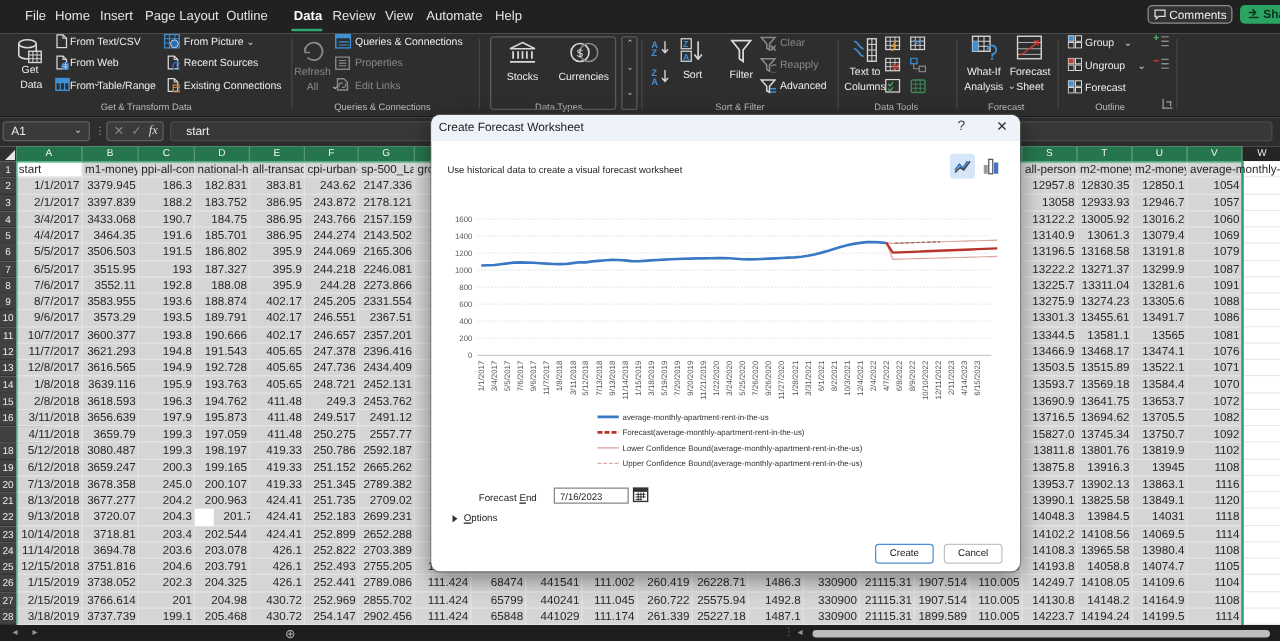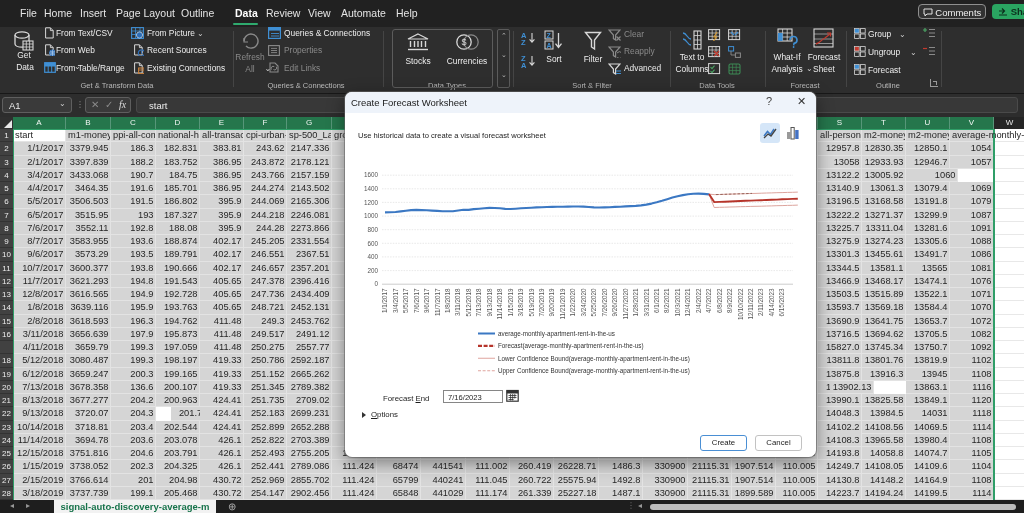--- a/index.html
+++ b/index.html
@@ -469,21 +469,21 @@
 <div class="c" style="left:510px;top:168.75px;width:44px;height:13.25px"></div>
 <div class="c" style="left:554px;top:168.75px;width:45px;height:13.25px"></div>
 <div class="c" style="left:599px;top:168.75px;width:44px;height:13.25px"></div>
 <div class="c" style="left:643px;top:168.75px;width:45px;height:13.25px"></div>
 <div class="c" style="left:688px;top:168.75px;width:44px;height:13.25px"></div>
 <div class="c" style="left:732px;top:168.75px;width:44px;height:13.25px"></div>
 <div class="c" style="left:776px;top:168.75px;width:42px;height:13.25px"></div>
 <div class="c r" style="left:818px;top:168.75px;width:44px;height:13.25px">13122.2</div>
 <div class="c r" style="left:862px;top:168.75px;width:44px;height:13.25px">13005.92</div>
 <div class="c r" style="left:906px;top:168.75px;width:44px;height:13.25px">13016.2</div>
-<div class="c r" style="left:914px;top:168.75px;width:44px;height:13.25px">1060</div>
+<div class="c r" style="left:950px;top:168.75px;width:44px;height:13.25px">1060</div>
 <div class="c r" style="left:13px;top:182px;width:53px;height:13.25px">4/4/2017</div>
 <div class="c r" style="left:66px;top:182px;width:45px;height:13.25px">3464.35</div>
 <div class="c r" style="left:111px;top:182px;width:45px;height:13.25px">191.6</div>
 <div class="c r" style="left:156px;top:182px;width:44px;height:13.25px">185.701</div>
 <div class="c r" style="left:200px;top:182px;width:44px;height:13.25px">386.95</div>
 <div class="c r" style="left:244px;top:182px;width:43px;height:13.25px">244.274</div>
 <div class="c r" style="left:287px;top:182px;width:45px;height:13.25px">2143.502</div>
 <div class="c" style="left:332px;top:182px;width:45px;height:13.25px"></div>
 <div class="c" style="left:377px;top:182px;width:44px;height:13.25px"></div>
 <div class="c" style="left:421px;top:182px;width:45px;height:13.25px"></div>
@@ -802,38 +802,38 @@
 <div class="c" style="left:643px;top:367.5px;width:45px;height:13.25px"></div>
 <div class="c" style="left:688px;top:367.5px;width:44px;height:13.25px"></div>
 <div class="c" style="left:732px;top:367.5px;width:44px;height:13.25px"></div>
 <div class="c" style="left:776px;top:367.5px;width:42px;height:13.25px"></div>
 <div class="c r" style="left:818px;top:367.5px;width:44px;height:13.25px">13875.8</div>
 <div class="c r" style="left:862px;top:367.5px;width:44px;height:13.25px">13916.3</div>
 <div class="c r" style="left:906px;top:367.5px;width:44px;height:13.25px">13945</div>
 <div class="c r" style="left:950px;top:367.5px;width:44px;height:13.25px">1108</div>
 <div class="c r" style="left:13px;top:380.75px;width:53px;height:13.25px">7/13/2018</div>
 <div class="c r" style="left:66px;top:380.75px;width:45px;height:13.25px">3678.358</div>
-<div class="c r" style="left:111px;top:380.75px;width:45px;height:13.25px">136.6</div>
+<div class="c r" style="left:111px;top:380.75px;width:45px;height:13.25px">245.0</div>
 <div class="c r" style="left:156px;top:380.75px;width:44px;height:13.25px">200.107</div>
 <div class="c r" style="left:200px;top:380.75px;width:44px;height:13.25px">419.33</div>
 <div class="c r" style="left:244px;top:380.75px;width:43px;height:13.25px">251.345</div>
 <div class="c r" style="left:287px;top:380.75px;width:45px;height:13.25px">2789.382</div>
 <div class="c" style="left:332px;top:380.75px;width:45px;height:13.25px"></div>
 <div class="c" style="left:377px;top:380.75px;width:44px;height:13.25px"></div>
 <div class="c" style="left:421px;top:380.75px;width:45px;height:13.25px"></div>
 <div class="c" style="left:466px;top:380.75px;width:44px;height:13.25px"></div>
 <div class="c" style="left:510px;top:380.75px;width:44px;height:13.25px"></div>
 <div class="c" style="left:554px;top:380.75px;width:45px;height:13.25px"></div>
 <div class="c" style="left:599px;top:380.75px;width:44px;height:13.25px"></div>
 <div class="c" style="left:643px;top:380.75px;width:45px;height:13.25px"></div>
 <div class="c" style="left:688px;top:380.75px;width:44px;height:13.25px"></div>
 <div class="c" style="left:732px;top:380.75px;width:44px;height:13.25px"></div>
 <div class="c" style="left:776px;top:380.75px;width:42px;height:13.25px"></div>
 <div class="c r" style="left:818px;top:380.75px;width:44px;height:13.25px">13953.7</div>
-<div class="c r" style="left:830px;top:380.75px;width:44px;height:13.25px">13902.13</div>
+<div class="c r" style="left:862px;top:380.75px;width:44px;height:13.25px">13902.13</div>
 <div class="c r" style="left:906px;top:380.75px;width:44px;height:13.25px">13863.1</div>
 <div class="c r" style="left:950px;top:380.75px;width:44px;height:13.25px">1116</div>
 <div class="c r" style="left:13px;top:394px;width:53px;height:13.25px">8/13/2018</div>
 <div class="c r" style="left:66px;top:394px;width:45px;height:13.25px">3677.277</div>
 <div class="c r" style="left:111px;top:394px;width:45px;height:13.25px">204.2</div>
 <div class="c r" style="left:156px;top:394px;width:44px;height:13.25px">200.963</div>
 <div class="c r" style="left:200px;top:394px;width:44px;height:13.25px">424.41</div>
 <div class="c r" style="left:244px;top:394px;width:43px;height:13.25px">251.735</div>
 <div class="c r" style="left:287px;top:394px;width:45px;height:13.25px">2709.02</div>
 <div class="c" style="left:332px;top:394px;width:45px;height:13.25px"></div>
@@ -1006,21 +1006,20 @@
 <div class="c r" style="left:906px;top:486.75px;width:44px;height:13.25px">14199.5</div>
 <div class="c r" style="left:950px;top:486.75px;width:44px;height:13.25px">1114</div>
 <div class="ovtext" style="left:952px;top:129px;width:72px;height:13.25px">average-monthly-</div>
     </div>
 <div id="grnL"></div>
     <div id="grnR"></div>
     <div id="grnT"></div>
 <div style="position:absolute;left:0;top:500px;width:1024px;height:13px;background:#1e1e1e">
       <span style="position:absolute;left:10px;top:1px;color:#989898;font-size:8px">◂</span>
       <span style="position:absolute;left:26px;top:1px;color:#989898;font-size:8px">▸</span>
-      <div style="position:absolute;left:54px;top:0;width:162px;height:13px;background:#f2f2f2;text-align:center;font-size:9.5px;font-weight:bold;color:#17734b;line-height:13px">signal-auto-discovery-average-m</div>
       <span style="position:absolute;left:228px;top:0.5px;color:#b0b0b0;font-size:10px">⊕</span>
       <span style="position:absolute;left:627px;top:1px;color:#777;font-size:8px">⋮</span>
       <span style="position:absolute;left:638px;top:1px;color:#989898;font-size:8px">◂</span>
       <div style="position:absolute;left:650px;top:3.5px;width:366px;height:6px;background:#bdbdbd;border-radius:3px"></div>
     </div>
 <div id="dlg">
 <div id="dlgtitle">Create Forecast Worksheet
 <span style="position:absolute;left:421px;top:3px;font-size:11px;color:#444">?</span>
 <span style="position:absolute;left:452px;top:3px;font-size:11px;color:#333">✕</span>
 </div>

